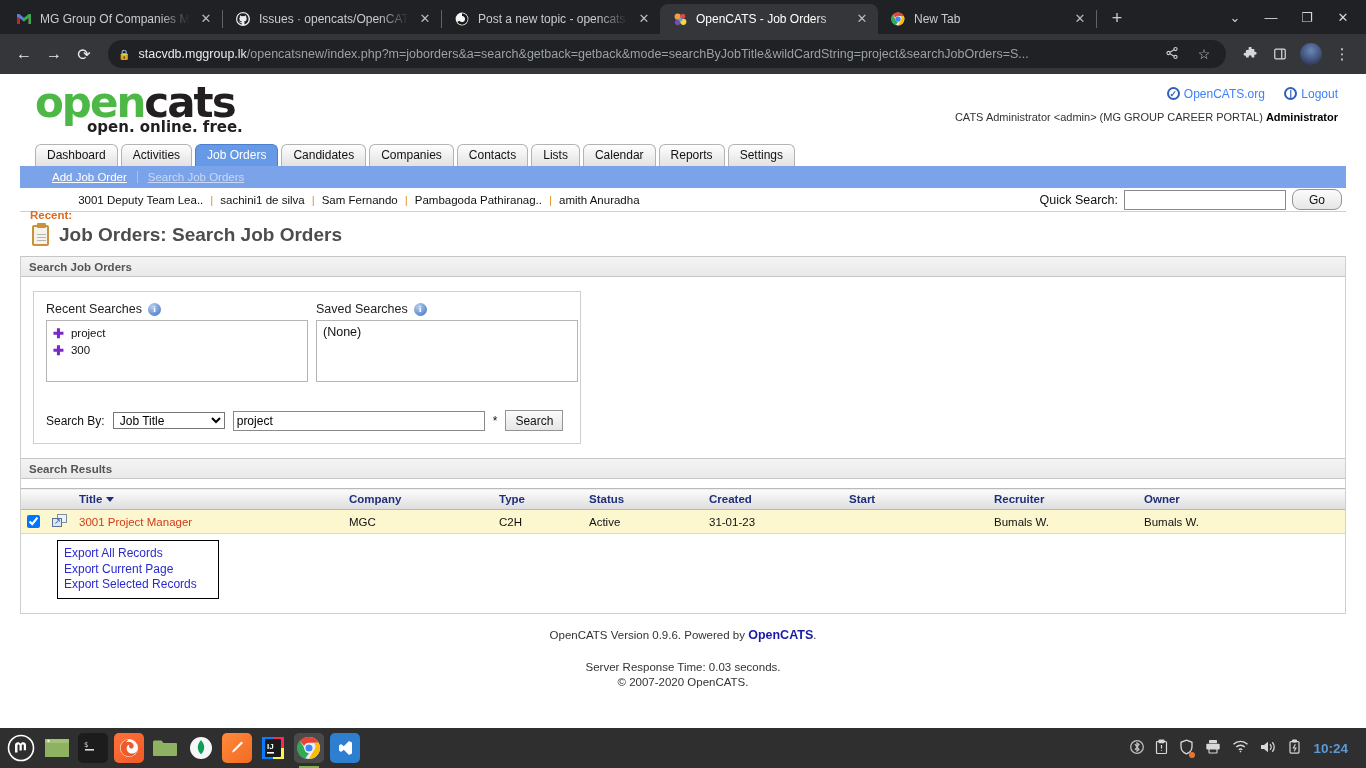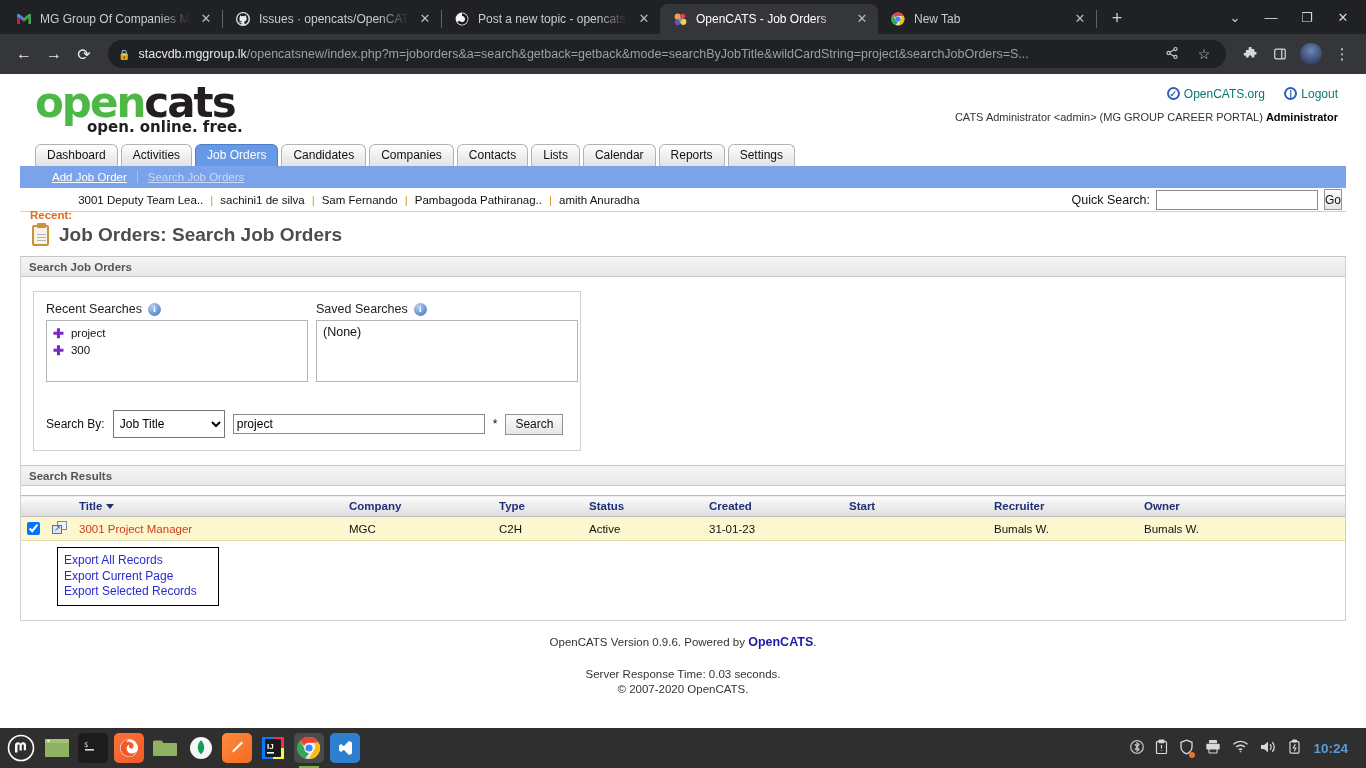--- a/index.html
+++ b/index.html
@@ -157,21 +157,21 @@
     margin-top: -4px; margin-left: 52px;
     font-family: "DejaVu Sans", sans-serif;
   }
   #header-right {
     margin-left: auto;
     text-align: right;
     padding-right: 8px;
     padding-top: 4px;
   }
   #header-links { font-size: 12px; }
-  #header-links a { color: #0f766e; text-decoration: none; }
+  #header-links a { color: #3b82f6; text-decoration: none; }
   #header-links .hl-item { display: inline-flex; align-items: center; gap: 4px; margin-left: 16px; }
   .circ-ico {
     display: inline-block;
     width: 13px; height: 13px; border-radius: 50%;
     border: 2px solid #2f5fba; color: #2f5fba;
     font-size: 9px; line-height: 10px; text-align: center;
     font-weight: bold;
   }
   #user-line { font-size: 11px; color: #333; margin-top: 10px; }
   #user-line b { color: #000; }
@@ -306,21 +306,21 @@
   .plus-ico { color: #7a29c9; font-weight: bold; font-size: 13px; }
   .rs-item a { color: #111; text-decoration: none; }
   .none-text { font-size: 12.5px; color: #111; }
 
   #searchby-row {
     display: flex; align-items: center; gap: 8px;
     margin-top: 28px;
   }
   #searchby-row .lbl { font-size: 12px; color: #111; }
   #search-select {
-    width: 112px; height: 28px;
+    width: 112px; height: 17px;
     font-size: 12px;
     font-family: "Liberation Sans", sans-serif;
     border: 1px solid #767676;
     background: #fff;
     padding-left: 2px;
   }
   #search-text {
     width: 252px; height: 20px;
     border: 1px solid #8a8a8a;
     font-size: 12px;
@@ -630,21 +630,21 @@
     <span class="rsep">|</span>
     <a>Sam Fernando</a>
     <span class="rsep">|</span>
     <a>Pambagoda Pathiranag..</a>
     <span class="rsep">|</span>
     <a>amith Anuradha</a>
 
     <span style="margin-left:auto; display:flex; align-items:center; gap:6px; padding-right:4px;">
       <span style="font-size:12.5px;color:#111;">Quick Search:</span>
       <input id="quick-search-input" style="width: 162px; height: 20px; border: 1px solid rgb(138, 138, 138); font-size: 12px; font-family: &quot;Liberation Sans&quot;, sans-serif;" value="">
-      <button class="btn" style="padding:2px 0;">Go</button>
+      <button class="btn" style="padding:2px 16px;border-radius:8px;">Go</button>
     </span>
   </div>
 
   <div id="page-title-row">
     <span class="clipboard-ico"></span>
     <span class="ttl">Job Orders: Search Job Orders</span>
   </div>
 
   <div id="content-card">
 

